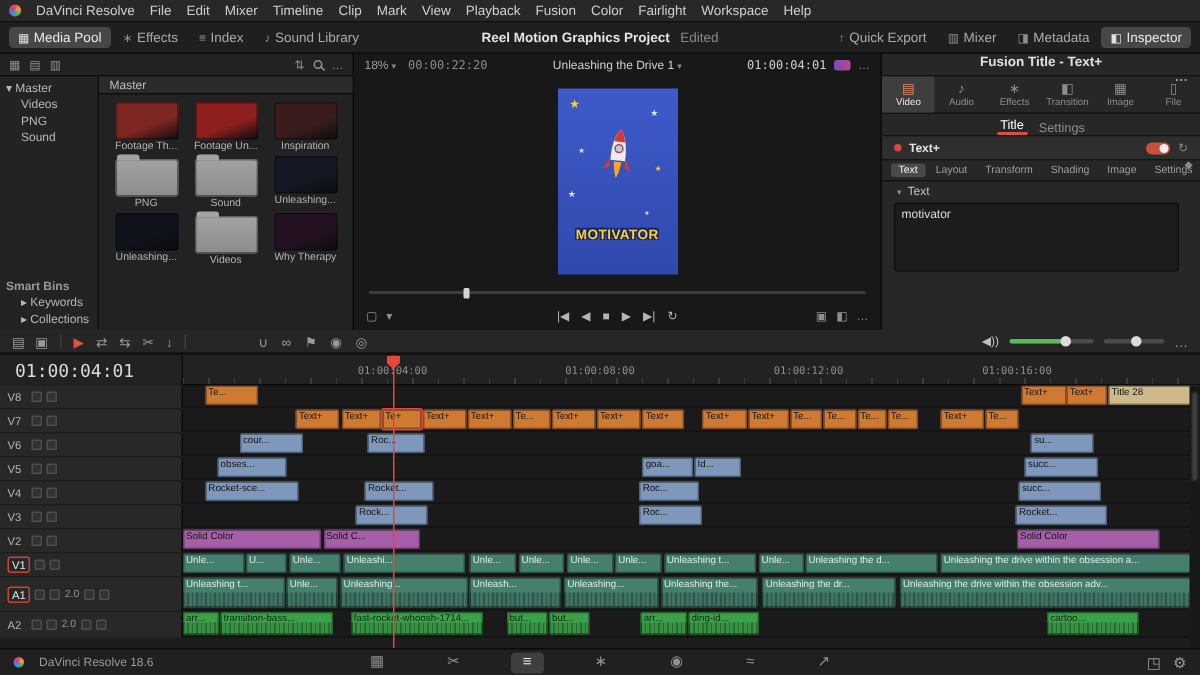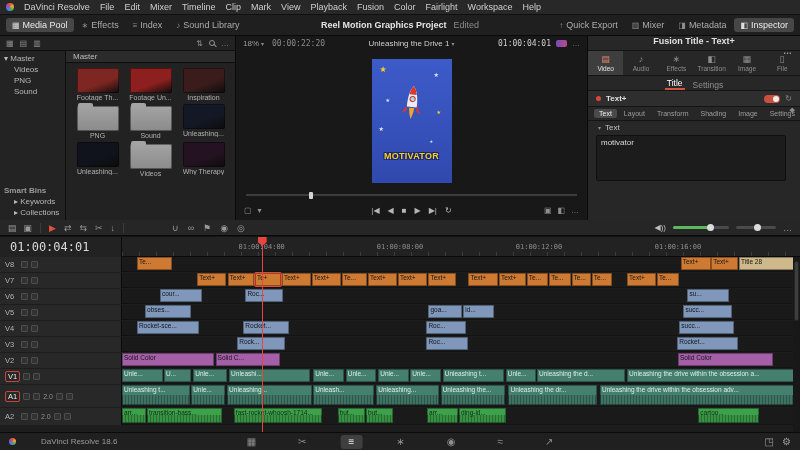--- a/index.html
+++ b/index.html
@@ -601,21 +601,21 @@
     <div class="playhead" id="playhead" style="left: calc(20.6% + 96.868px);">
       <div class="ph-handle"></div>
     </div>
     <div class="tl-scroll">
         <div class="thumb"></div>
       </div>
   </div>
 
   <div class="statusbar">
     <span class="logo" style="width:7px;height:7px"></span>
-    <span style="margin-left:20px">DaVinci Resolve 18.6</span>
+    <span style="margin-left:5px">DaVinci Resolve 18.6</span>
     <div class="sb-pages" id="pages">
         <span class="page" title="Media"><span>▦</span></span>
         <span class="page" title="Cut"><span>✂</span></span>
         <span class="page active" title="Edit"><span>≡</span></span>
         <span class="page" title="Fusion"><span>∗</span></span>
         <span class="page" title="Color"><span>◉</span></span>
         <span class="page" title="Fairlight"><span>≈</span></span>
         <span class="page" title="Deliver"><span>↗</span></span>
       </div>
     <span class="sb-right">

